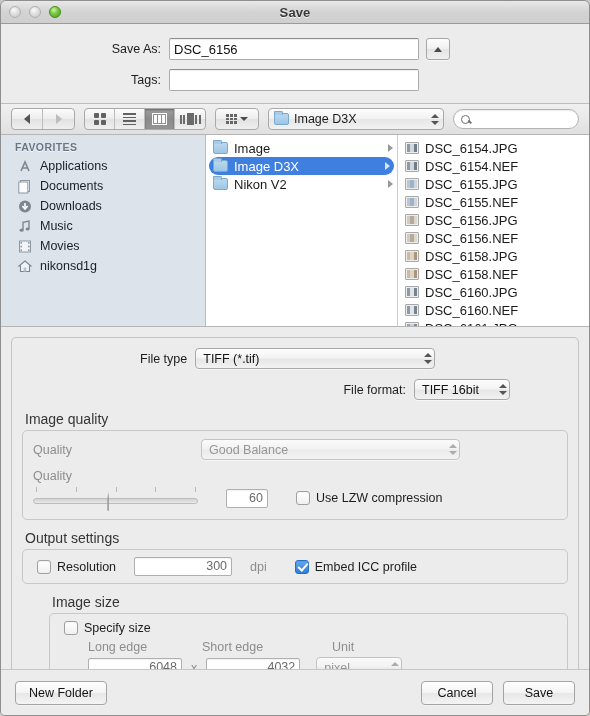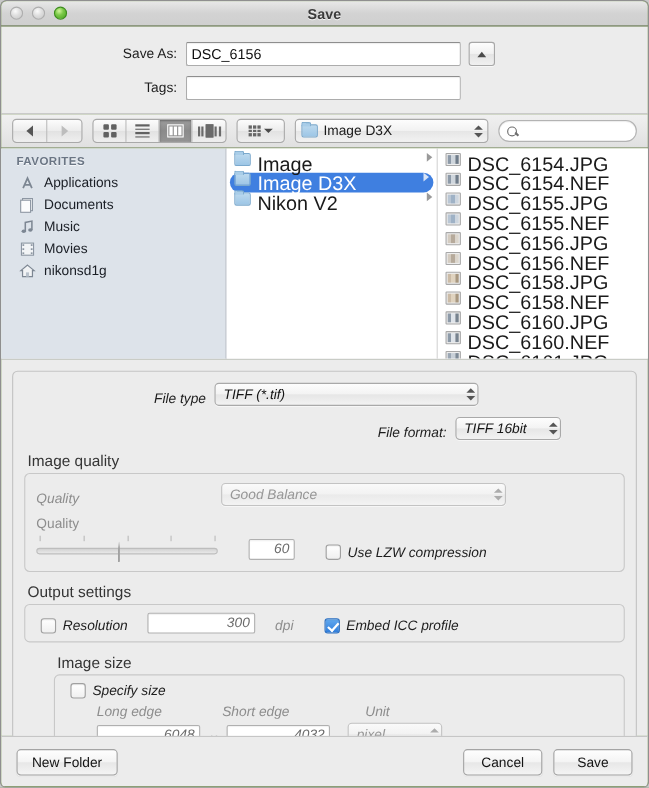--- a/index.html
+++ b/index.html
@@ -6,21 +6,21 @@
   html, body {
     width: 590px; height: 716px;
     font-family: "Liberation Sans", sans-serif;
     background: #c8c8c8;
     overflow: hidden;
     -webkit-font-smoothing: antialiased;
   }
   .window {
     position: absolute; left: 0; top: 0;
     width: 590px; height: 716px;
-    background: #4d7c0f;
+    background: #fdba74;
     border: 1px solid #8f8f8f;
     border-radius: 6px 6px 5px 5px;
     overflow: hidden;
     display: flex; flex-direction: column;
   }
 
   
   .titlebar {
     height: 23px; flex: none;
     background: linear-gradient(to bottom, #e8e8e8 0%, #d3d3d3 50%, #cfcfcf 100%);
@@ -164,39 +164,39 @@
   }
   .sb-item.sel { background: linear-gradient(to bottom,#b6bec9 0%,#a8b1bd 100%); }
   .sb-ic { width: 16px; height: 15px; flex: none; margin-right: 7px; position: relative; }
 
   .col {
     flex: 1 1 0; min-width: 0; background: #fff;
     border-right: 1px solid #cdcdcd; padding-top: 4px; overflow: hidden; position: relative;
   }
   .col:last-child { border-right: none; }
   .col-row {
-    height: 18px; display: flex; align-items: flex-start;
-    padding: 0 4px 0 7px; font-size: 18px; color: #1a1a1a; white-space: nowrap;
+    height: 18px; display: flex; align-items: center;
+    padding: 0 4px 0 7px; font-size: 13px; color: #1a1a1a; white-space: nowrap;
   }
   .col-row.sel { background: #3f7fe0; color: #fff; border-radius: 9px; margin: 0 3px; padding-left: 4px; }
   .col-row .disc { margin-left: auto; width:0;height:0;
     border-top:4px solid transparent;border-bottom:4px solid transparent;border-left:5px solid #9a9a9a; flex:none; }
   .col-row.sel .disc { border-left-color: #d8e4f7; }
   .fold-s { width: 15px; height: 12px; flex: none; margin-right: 6px;
     background: linear-gradient(to bottom,#bcd9ee,#9dc6e6); border:1px solid #7ba9cd; border-radius:1px 2px 2px 2px; position:relative; }
   .fold-s::before { content:''; position:absolute; left:-1px; top:-3px; width:7px; height:3px;
     background:#a9cde8; border:1px solid #7ba9cd; border-bottom:none; border-radius:1px 2px 0 0; }
   .thumb { width: 14px; height: 12px; flex: none; margin-right: 6px;
     border: 1px solid #a8a8a8; background: #ededed; padding: 1px; display: flex; border-radius: 1px; }
   .thumb i { flex: 1; display: block; }
 
   
   .options { flex: 1 1 auto; background: #ececec; padding: 10px 10px 0 10px; overflow: hidden; }
   .optbox { border: 1px solid #c3c3c3; border-radius: 5px; background: #ececec; padding: 10px 10px 12px 10px; }
-  .row { display: flex; align-items: flex-end; font-style: italic; }
+  .row { display: flex; align-items: center; }
   .lbl { font-size: 12.5px; color: #1d1d1d; }
   .lbl.dis { color: #8d8d8d; }
   .popup {
     height: 21px; display: flex; align-items: center;
     padding: 0 2px 0 7px; font-size: 12.5px; color: #141414;
     border: 1px solid #a9a9a9; border-radius: 4px;
     background: linear-gradient(to bottom,#fdfdfd 0%,#f3f3f3 48%,#e6e6e6 52%,#f2f2f2 100%);
     box-shadow: 0 1px 0 rgba(255,255,255,.55);
   }
   .popup .pv { flex: 1 1 auto; overflow: hidden; white-space: nowrap; }
@@ -367,20 +367,29 @@
       <div class="sb-item">
         <span class="sb-ic">
           <svg width="16" height="15" viewBox="0 0 16 15">
               <rect x="3.5" y="1.5" width="9" height="11" fill="#f4f6f8" stroke="#8d97a3"></rect>
               <rect x="1.8" y="3" width="9" height="11" fill="#fbfcfd" stroke="#8d97a3"></rect>
             </svg>
         </span>
         <span>Documents</span>
       </div>
 
+      <div class="sb-item">
+        <span class="sb-ic">
+          <svg width="16" height="15" viewBox="0 0 16 15">
+              <circle cx="8" cy="7.5" r="6" fill="#7d8793"></circle>
+              <path d="M8 4 v4.4 M5.4 7 L8 10 L10.6 7" stroke="#fff" stroke-width="1.6" fill="none"></path>
+            </svg>
+        </span>
+        <span>Downloads</span>
+      </div>
 
       <div class="sb-item">
         <span class="sb-ic">
           <svg width="16" height="15" viewBox="0 0 16 15">
               <path d="M6 11 V3.2 L12 2 V10" fill="none" stroke="#7d8793" stroke-width="1.4"></path>
               <ellipse cx="4.6" cy="11.2" rx="2" ry="1.6" fill="#7d8793"></ellipse>
               <ellipse cx="10.6" cy="10" rx="2" ry="1.6" fill="#7d8793"></ellipse>
             </svg>
         </span>
         <span>Music</span>

